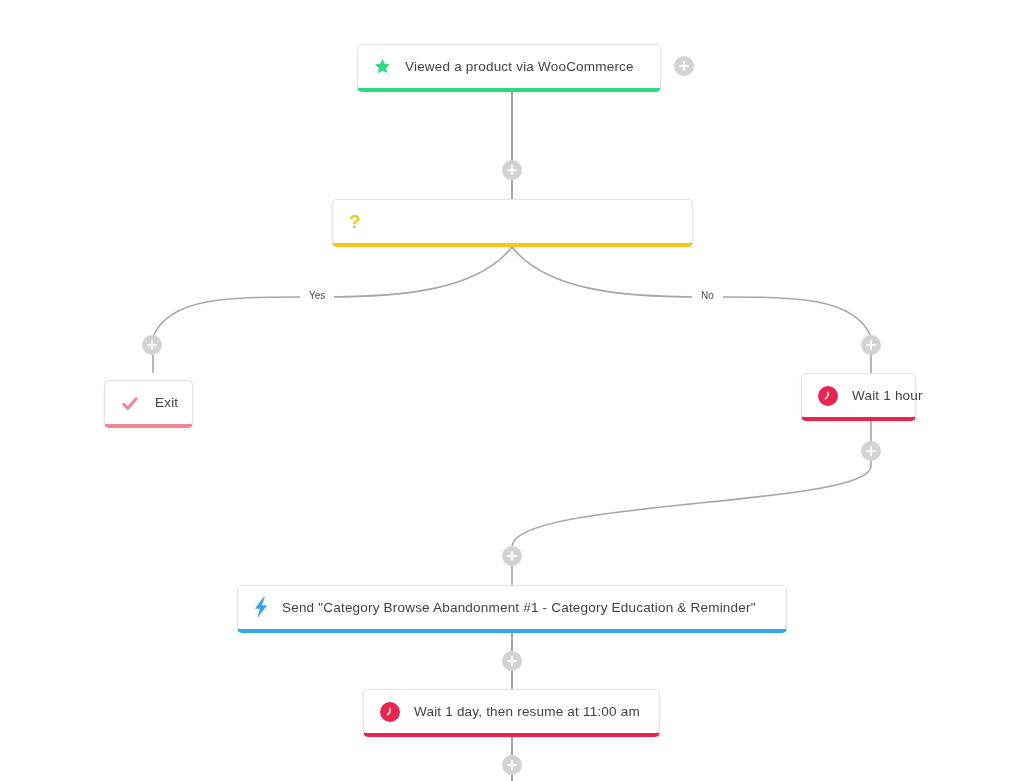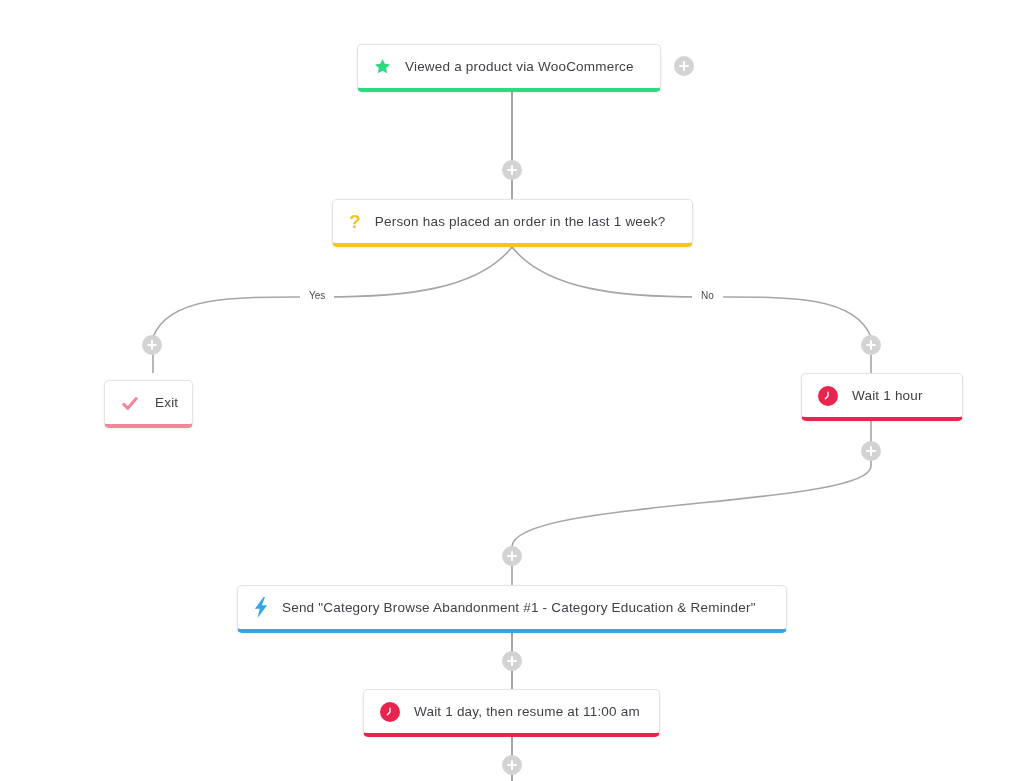--- a/index.html
+++ b/index.html
@@ -32,21 +32,21 @@
   .q-glyph{font-size:19px;font-weight:800;line-height:1;}
   .circle-badge{
     width:20px;height:20px;border-radius:50%;
     background:currentColor;
     display:inline-flex;align-items:center;justify-content:center;
   }
 
   #node-trigger  {left:357px;top:44px; width:304px;text-align:center;}
   #node-condition{left:332px;top:199px;width:361px;}
   #node-exit     {left:104px;top:380px;width:89px;gap:16px;}
-  #node-wait1    {left:801px;top:373px;width:162px;}
+  #node-wait1    {left:801px;top:373px;width:115px;}
   #node-send     {left:237px;top:585px;width:550px;}
   #node-wait2    {left:363px;top:689px;width:297px;}
 
   .plus{
     position:absolute;width:20px;height:20px;border-radius:50%;
     background:#d3d3d3;cursor:pointer;
   }
   .plus-glyph{position:absolute;inset:0;}
   .plus-glyph::before,.plus-glyph::after{
     content:"";position:absolute;background:#ffffff;border-radius:1.5px;
@@ -94,21 +94,20 @@
   <div class="plus" id="plus-trigger-side">
       <span class="plus-glyph"></span>
     </div>
 
   <div class="plus" id="plus-1">
       <span class="plus-glyph"></span>
     </div>
 
   <div class="node" id="node-condition" style="border-bottom-color: rgb(240, 199, 26);">
     <span class="icon q-glyph" style="color: rgb(240, 199, 26);">?</span>
-    <span class="label">Person has placed an order in the last 1 week?</span>
   </div>
 
   <div class="branch-label" id="label-yes">Yes</div>
   <div class="branch-label" id="label-no">No</div>
 
   <div class="plus" id="plus-yes">
       <span class="plus-glyph"></span>
     </div>
   <div class="plus" id="plus-no">
       <span class="plus-glyph"></span>

